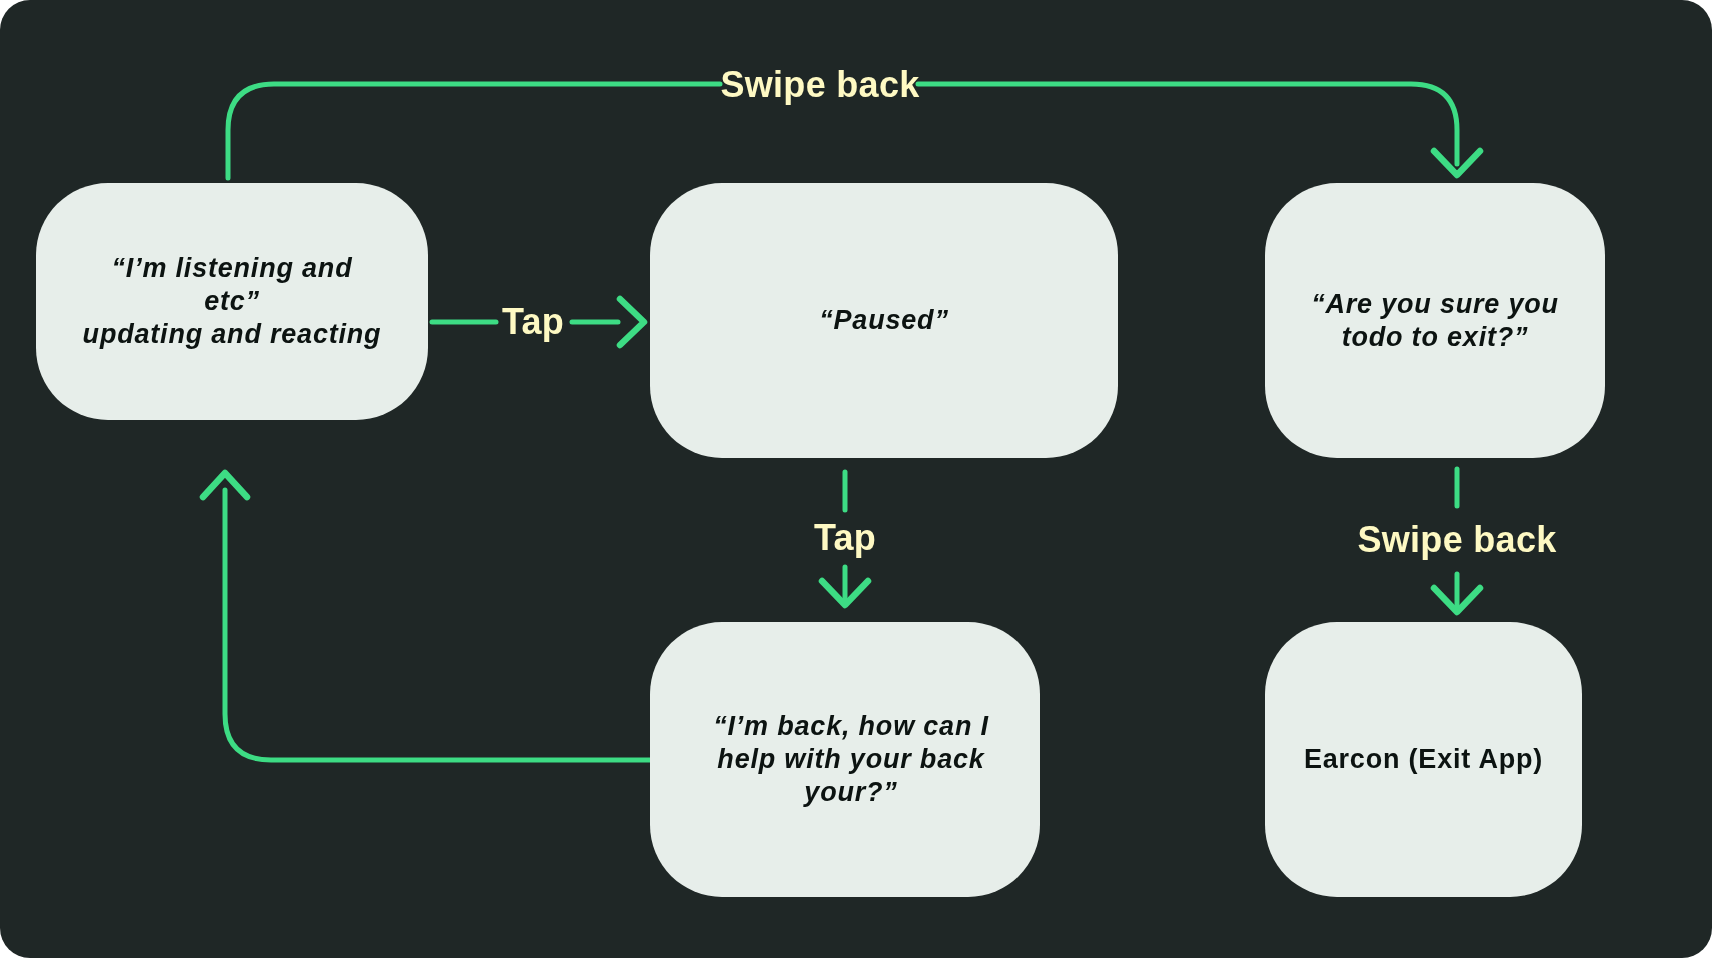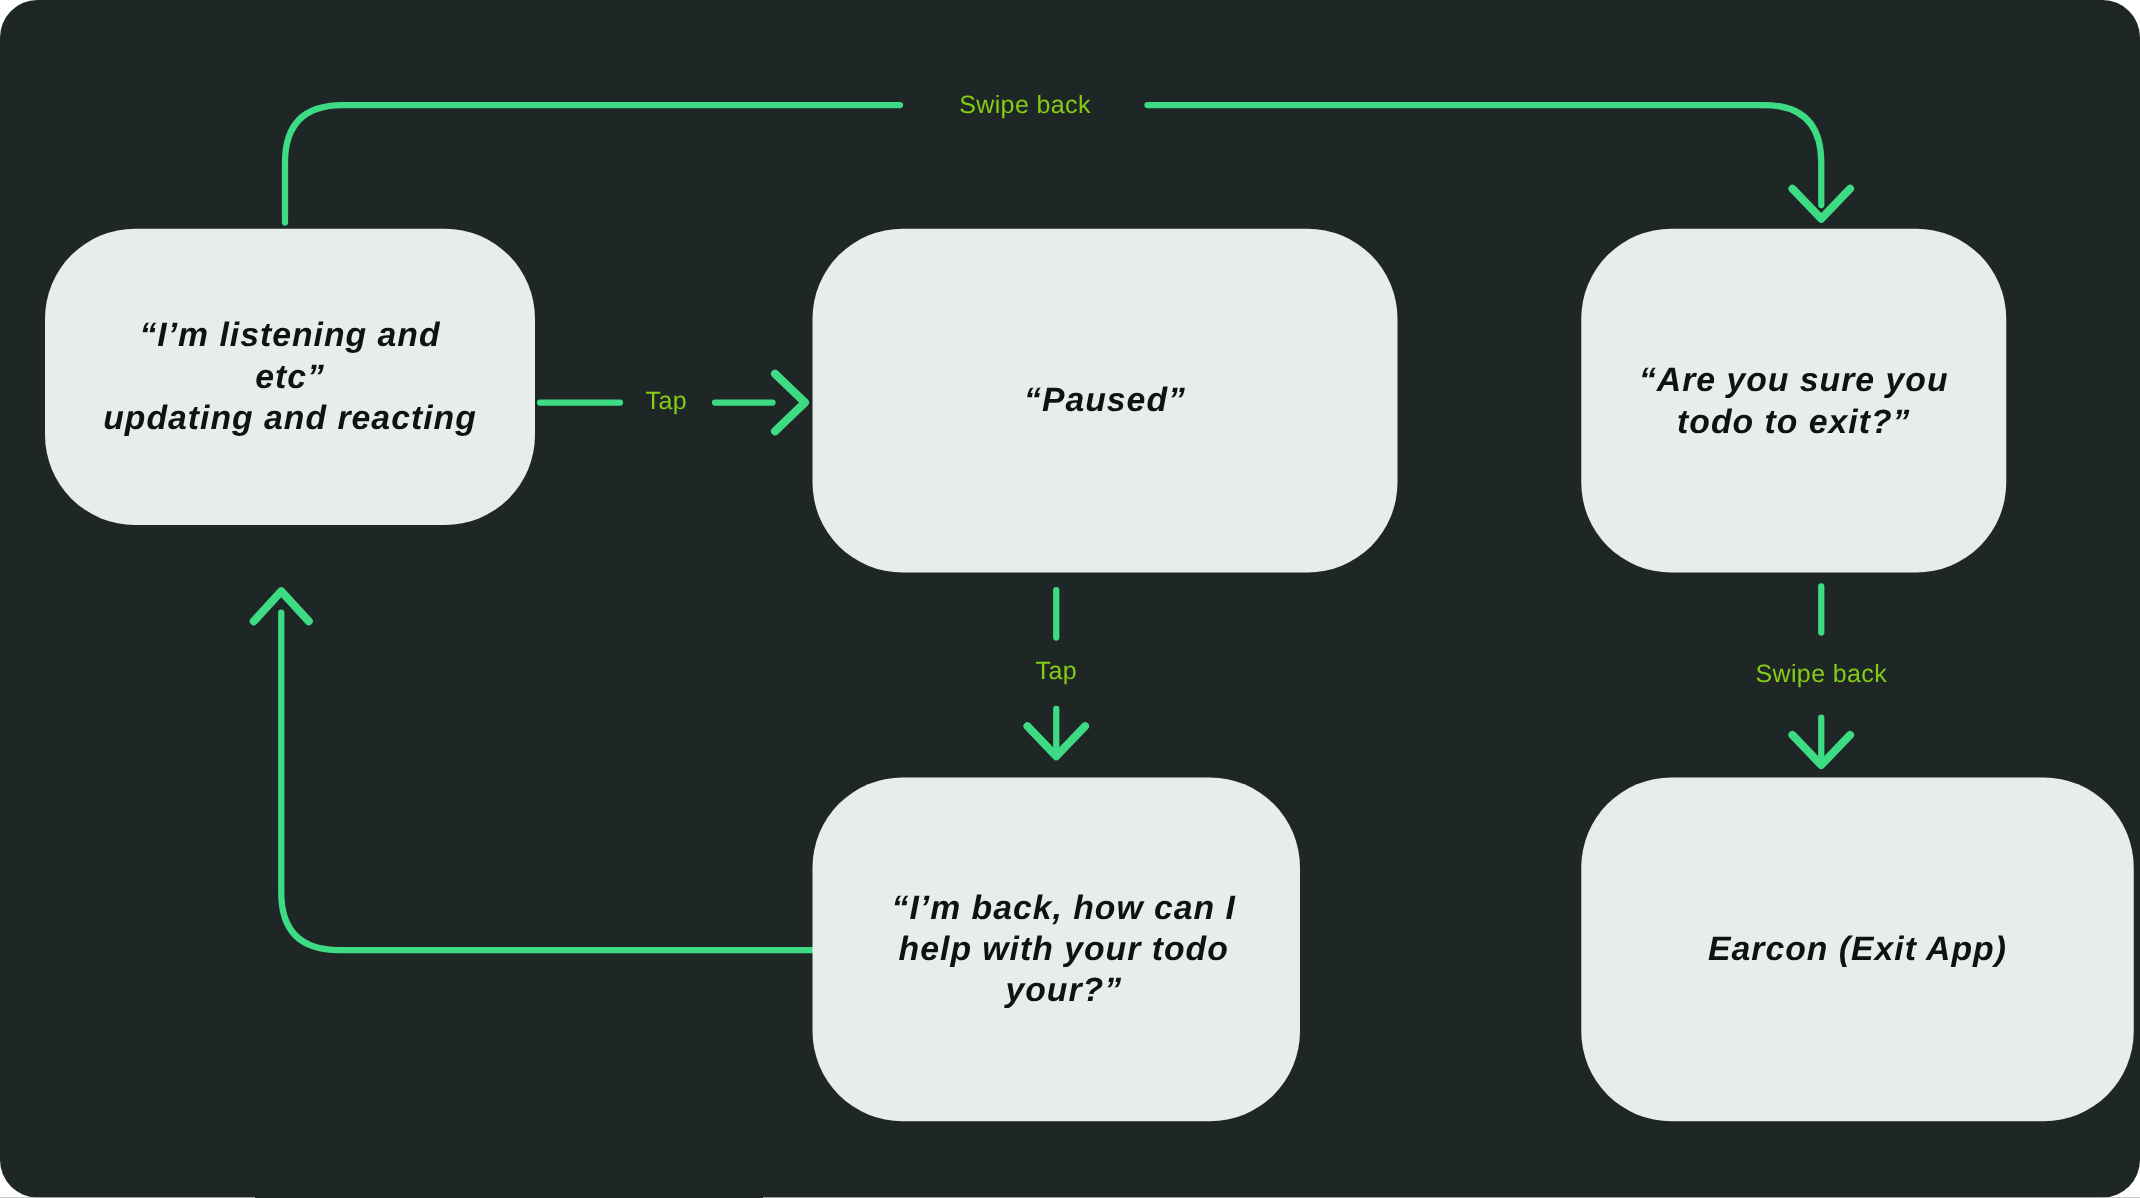--- a/index.html
+++ b/index.html
@@ -49,27 +49,27 @@
     font-weight: 700;
     text-align: center;
     letter-spacing: 0.8px;
   }
   .node-text.italic { font-style: italic; }
   .node-text .line { display: block; }
   .node-1 { left: 36px;   top: 183px; width: 392px; height: 237px; }
   .node-2 { left: 650px;  top: 183px; width: 468px; height: 275px; }
   .node-3 { left: 1265px; top: 183px; width: 340px; height: 275px; }
   .node-4 { left: 650px;  top: 622px; width: 390px; height: 275px; padding-left: 40px; }
-  .node-5 { left: 1265px; top: 622px; width: 442px; height: 275px; font-style: italic; }
+  .node-5 { left: 1265px; top: 622px; width: 317px; height: 275px; }
   .edge-label {
     position: absolute;
     transform: translate(-50%, -50%);
-    color: #84cc16;
-    font-size: 20px;
-    font-weight: 400;
+    color: #fef9c3;
+    font-size: 36px;
+    font-weight: 700;
     letter-spacing: 0.3px;
     white-space: nowrap;
   }
   .el-swipe-top   { left: 820px;  top: 85px;  }
   .el-tap-right   { left: 533px;  top: 322px; }
   .el-tap-down    { left: 845px;  top: 538px; }
   .el-swipe-right { left: 1457px; top: 540px; }
 </style>
 </head>
 <body>
@@ -115,21 +115,21 @@
   <div class="node node-3">
     <div class="node-text italic">
       <span class="line">“Are you sure you</span>
       <span class="line">todo to exit?”</span>
     </div>
   </div>
 
   <div class="node node-4">
     <div class="node-text italic">
       <span class="line">“I’m back, how can I</span>
-      <span class="line">help with your todo</span>
+      <span class="line">help with your back</span>
       <span class="line">your?”</span>
     </div>
   </div>
 
   <div class="node node-5">
     <div class="node-text">
       <span class="line">Earcon (Exit App)</span>
     </div>
   </div>
 

